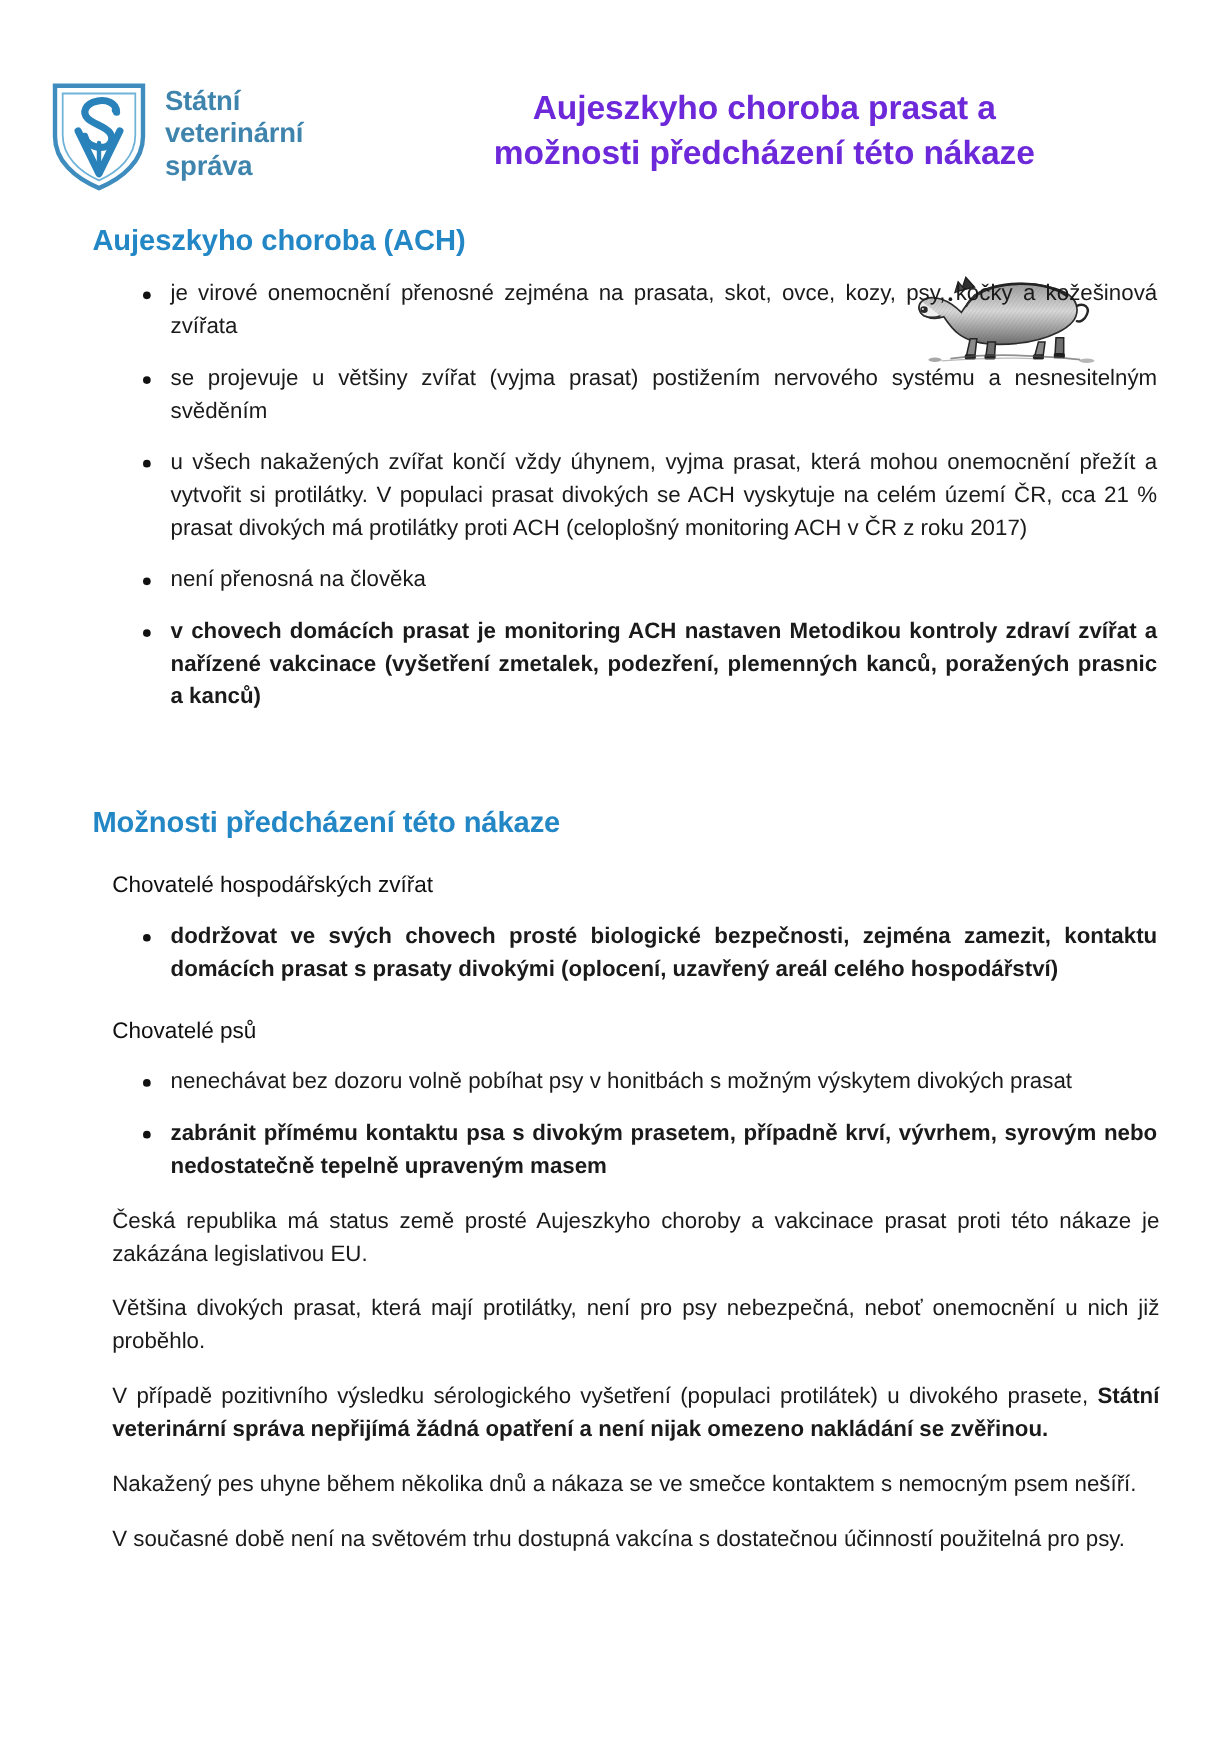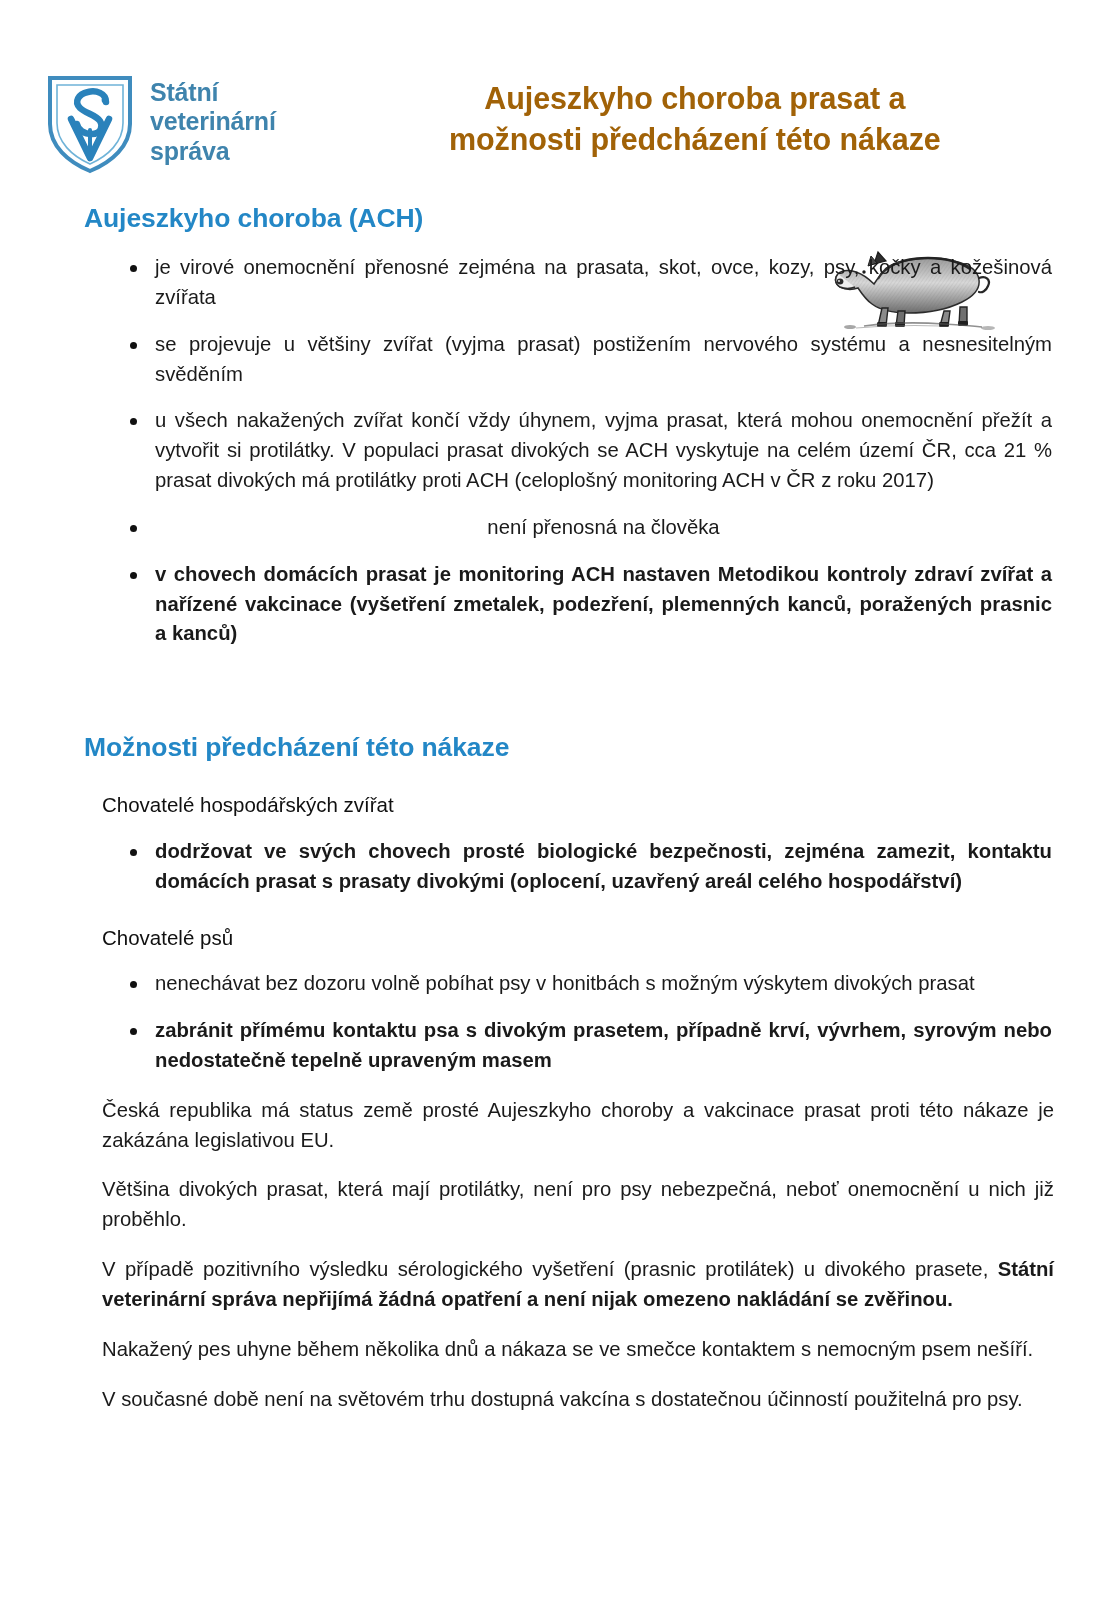--- a/index.html
+++ b/index.html
@@ -59,21 +59,21 @@
     color: #3f84ad;
     letter-spacing: -0.2px;
     padding-bottom: 4px;
   }
 
   .doc-title {
     flex: 1 1 auto;
     text-align: center;
     font-size: 30.5px;
     font-weight: bold;
-    color: #a16207;
+    color: #6d28d9;
     line-height: 1.33;
     padding-left: 60px;
     padding-top: 6px;
     letter-spacing: -0.1px;
   }
   .doc-title .t-line { display: block; }
 
   
   .boar-wrap {
     position: absolute;
@@ -130,21 +130,21 @@
     content: "";
     position: absolute;
     left: 46px;
     top: 12px;
     width: 7px;
     height: 7px;
     border-radius: 50%;
     background: #111111;
   }
   
-  ul.bullets li.nojustify { text-align: center; }
+  ul.bullets li.nojustify { text-align: left; }
 
   p.para {
     font-size: 20.3px;
     line-height: 1.47;
     margin: 20px 0 0 18px;
     text-align: justify;
     text-justify: inter-word;
   }
   p.para b { font-weight: bold; }
 
@@ -264,19 +264,19 @@
       <h3 class="sub-head">Chovatelé psů</h3>
       <ul class="bullets">
         <li>nenechávat bez dozoru volně pobíhat psy v honitbách s možným výskytem divokých prasat</li>
         <li>zabránit přímému kontaktu psa s divokým prasetem, případně krví, vývrhem, syrovým nebo nedostatečně tepelně upraveným masem</li>
       </ul>
     </div>
 
     <div class="sec-block">
       <p class="para">Česká republika má status země prosté Aujeszkyho choroby a vakcinace prasat proti této nákaze je zakázána legislativou EU.</p>
       <p class="para">Většina divokých prasat, která mají protilátky, není pro psy nebezpečná, neboť onemocnění u nich již proběhlo.</p>
-      <p class="para"><span>V případě pozitivního výsledku sérologického vyšetření (prasnic protilátek) u divokého prasete, </span><b>Státní veterinární správa nepřijímá žádná opatření a není nijak omezeno nakládání se zvěřinou.</b></p>
+      <p class="para"><span>V případě pozitivního výsledku sérologického vyšetření (populaci protilátek) u divokého prasete, </span><b>Státní veterinární správa nepřijímá žádná opatření a není nijak omezeno nakládání se zvěřinou.</b></p>
       <p class="para">Nakažený pes uhyne během několika dnů a nákaza se ve smečce kontaktem s nemocným psem nešíří.</p>
       <p class="para">V současné době není na světovém trhu dostupná vakcína s dostatečnou účinností použitelná pro psy.</p>
     </div>
 
   </div>
 </div>
 
 </body></html>

